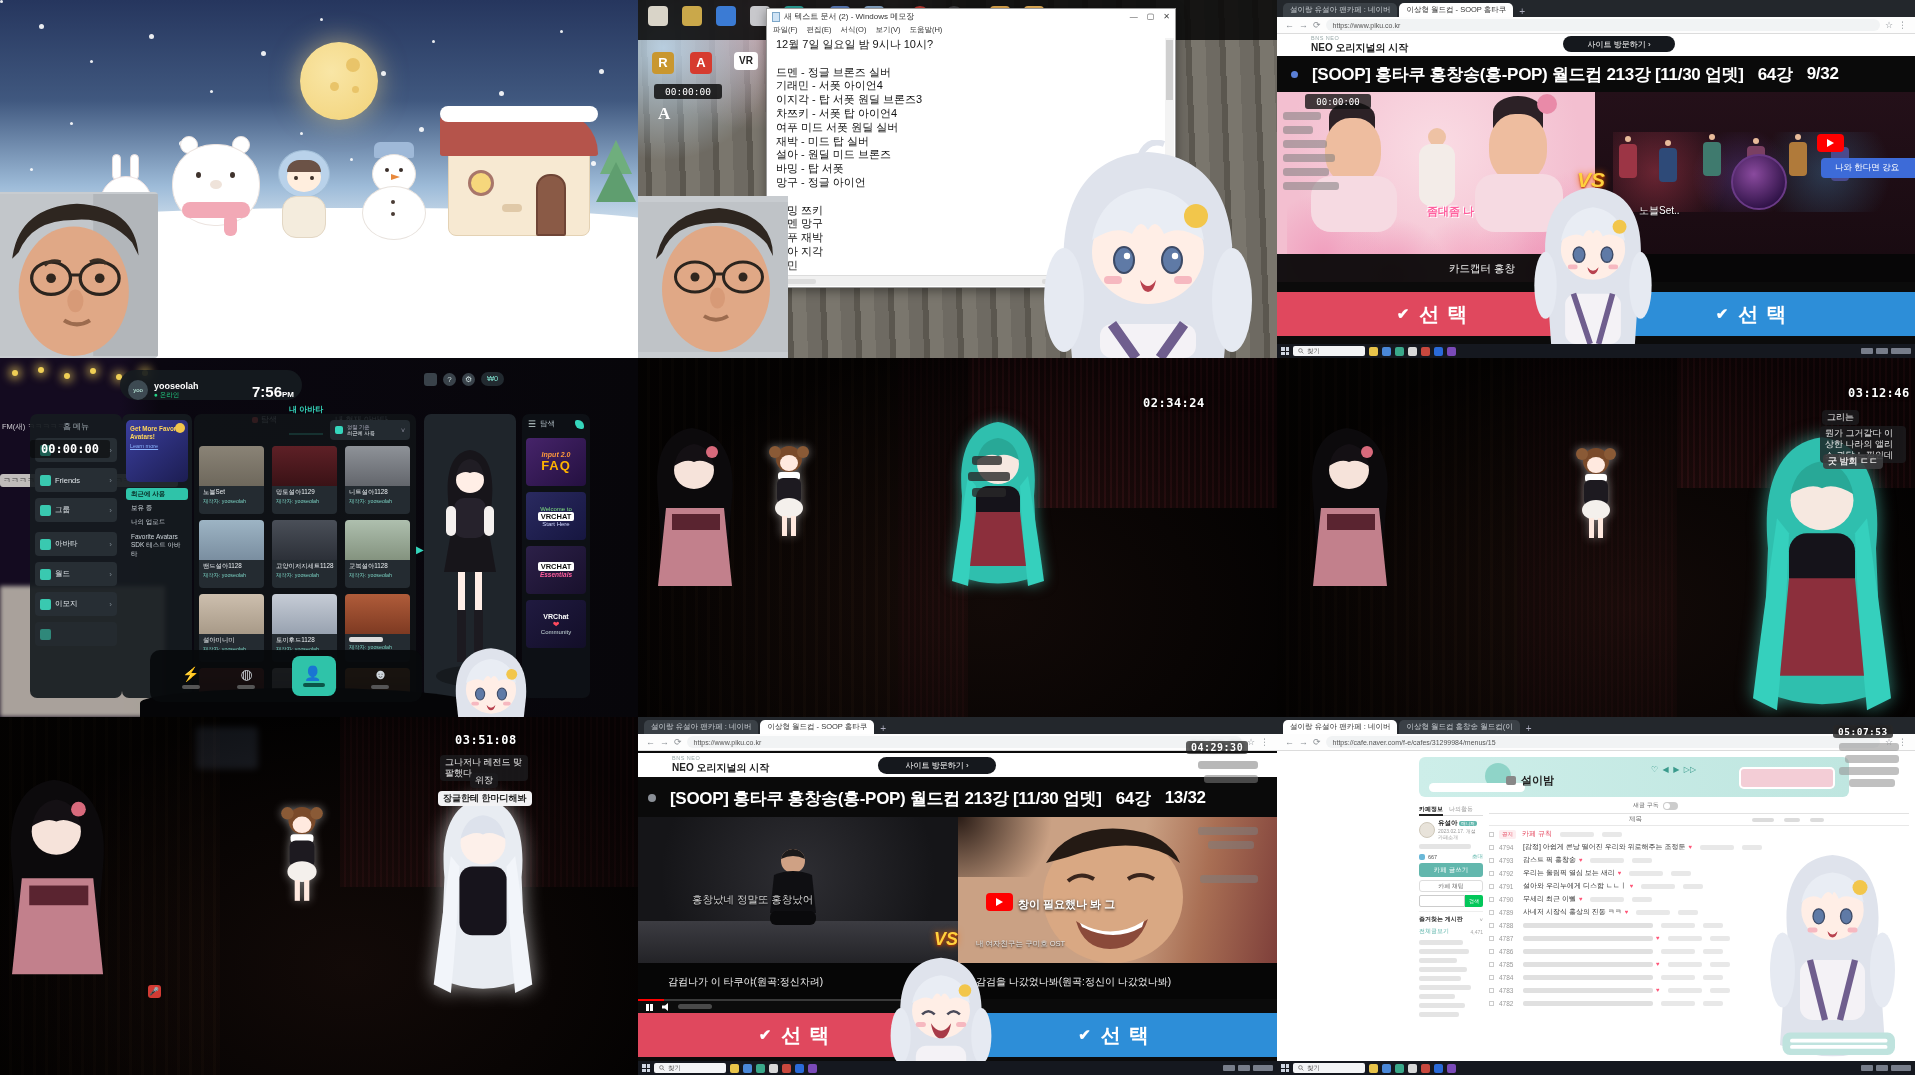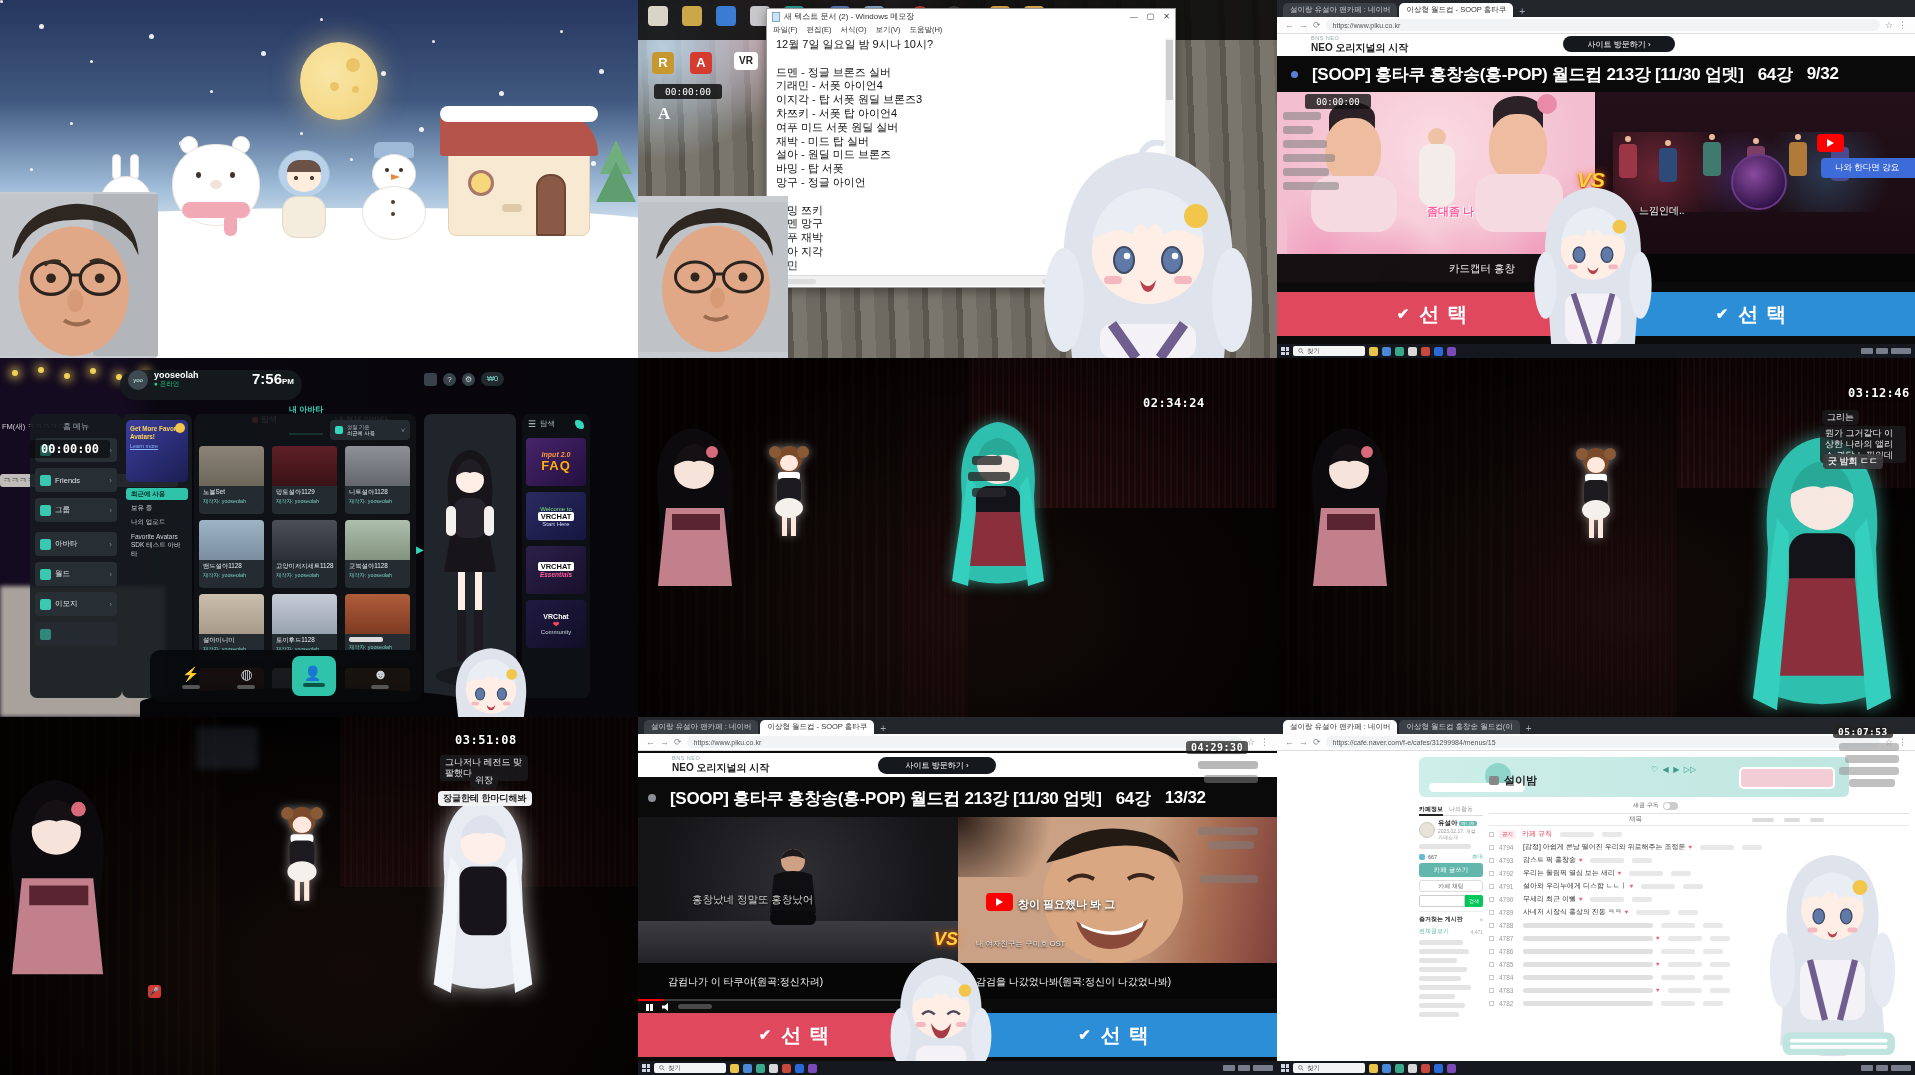--- a/index.html
+++ b/index.html
@@ -322,21 +322,21 @@
   </div>
 
   <div class="abs" style="left:318px;top:92px;width:320px;height:190px;background:linear-gradient(#241019,#170a10)">
     <div class="abs" style="left:18px;top:40px;width:284px;height:80px;background:radial-gradient(circle at 15% 50%,rgba(180,60,80,.5),transparent 30%),radial-gradient(circle at 45% 55%,rgba(90,60,140,.5),transparent 30%),radial-gradient(circle at 75% 50%,rgba(60,110,150,.45),transparent 30%)"></div>
     <div class="abs" style="left:30px;top:44px;width:6px;height:6px;border-radius:50%;background:#e8bb9a;box-shadow:40px 4px 0 0 #e8bb9a,84px -2px 0 0 #e8bb9a,128px 2px 0 0 #e8bb9a,170px -2px 0 0 #e8bb9a,212px 3px 0 0 #e8bb9a"></div>
     <div class="abs" style="left:24px;top:52px;width:18px;height:34px;border-radius:4px;background:#9c3545;box-shadow:40px 4px 0 0 #2e4a78,84px -2px 0 0 #3f7a6e,128px 2px 0 0 #7a3f62,170px -2px 0 0 #b07a3a,212px 3px 0 0 #4a4a8c"></div>
     <div class="yt" style="left:222px;top:42px">
           <i></i>
         </div>
     <div class="abs" style="left:136px;top:62px;width:56px;height:56px;border-radius:50%;background:radial-gradient(circle at 40% 35%,#8a4a9e,#301348 75%);border:2px solid #6a3a86"></div>
-    <div class="abs" style="left:44px;top:112px;font-size:10px;color:#fff;text-shadow:0 1px 2px #000">느낌인데..</div>
+    <div class="abs" style="left:44px;top:112px;font-size:10px;color:#fff;text-shadow:0 1px 2px #000">노블Set..</div>
     <div class="abs" style="left:226px;top:66px;width:98px;height:20px;background:#3d6bd8;border-radius:4px;color:#fff;font-size:8.5px;display:flex;align-items:center;padding:0 14px">나와 한다면 강요</div>
   </div>
   <div class="vsbadge" style="left:300px;top:168px">VS</div>
   <div class="capbar" style="left:0;top:254px;width:638px;height:28px">
     <span class="abs nw" style="left:172px;top:8px;color:#f2f2f2;font-size:10.5px">카드캡터 홍창</span>
   </div>
 
   <div class="abs" style="left:28px;top:94px;width:66px;height:15px;border-radius:3px;background:rgba(16,16,16,.78);color:#fff;font-size:9px;font-family:'DejaVu Sans Mono',monospace;display:flex;align-items:center;justify-content:center">00:00:00</div>
   <div class="bp" style="left:6px;top:112px;width:38px;height:8px"></div>
   <div class="bp" style="left:6px;top:126px;width:30px;height:8px"></div>
@@ -399,21 +399,21 @@
         </span>
   </div>
 </div>
 
 <div class="panel" style="left:0;top:358px;width:638px;height:359px;background:linear-gradient(90deg,#140b20 0 120px,#0a0710 160px,#07060a)">
   <div class="abs" style="left:12px;top:12px;width:6px;height:6px;border-radius:50%;background:#efcf55;box-shadow:0 0 10px 3px rgba(230,200,90,.8),26px -3px 0 0 #efcf55,26px -3px 10px 3px rgba(230,200,90,.7),52px 3px 0 0 #efcf55,52px 3px 10px 3px rgba(230,200,90,.7),78px -2px 0 0 #efcf55,78px -2px 10px 3px rgba(230,200,90,.7),104px 4px 0 0 #efcf55,104px 4px 10px 3px rgba(230,200,90,.7),130px 0 0 0 #efcf55,130px 0 10px 3px rgba(230,200,90,.7)"></div>
   <div class="abs" style="left:0;top:228px;width:165px;height:131px;background:#cfc7ba;filter:blur(2px);opacity:.8"></div>
   <div class="abs nw" style="left:2px;top:64px;color:rgba(255,255,255,.8);font-size:7.5px">FM(새) ㅋㅋㅋㅋㅋ</div>
   <div class="abs nw" style="left:0;top:116px;width:178px;height:13px;background:rgba(222,220,214,.85);color:#333;font-size:8px;overflow:hidden;border-radius:3px;line-height:13px;padding:0 3px">ㅋㅋㅋㅋㅋㅋㅋㅋㅋㅋㅋㅋㅋㅋㅋㅋ</div>
 
-  <div class="vrpanel" style="left:120px;top:12px;width:182px;height:30px;border-radius:15px;display:flex;align-items:flex-start;padding:0 8px;gap:6px">
+  <div class="vrpanel" style="left:120px;top:12px;width:182px;height:30px;border-radius:15px;display:flex;align-items:flex-end;padding:0 8px;gap:6px">
     <div style="width:20px;height:20px;border-radius:50%;background:#3d4a52;color:#cfe;font-size:6px;display:flex;align-items:center;justify-content:center">yoo</div>
     <div>
       <div style="color:#fff;font-size:9px;font-weight:bold">yooseolah</div>
       <div style="color:#22d384;font-size:6.5px">● <span>온라인</span></div>
     </div>
     <div style="margin-left:auto;color:#fff;font-weight:bold;font-size:15px"><span>7:56</span><span style="font-size:8px">PM</span></div>
   </div>
   <div class="abs" style="left:424px;top:14px;display:flex;gap:6px;align-items:center">
     <span style="width:13px;height:13px;border-radius:3px;background:#39424a"></span>
     <span style="width:13px;height:13px;border-radius:50%;background:#39424a;color:#cdd;font-size:8px;text-align:center;line-height:13px">?</span>
@@ -922,21 +922,21 @@
     <div class="sb-blur" style="width:50px"></div>
     <div class="sb-blur" style="width:38px"></div>
     <div class="sb-blur" style="width:48px"></div>
     <div class="sb-blur" style="width:42px"></div>
     <div class="sb-blur" style="width:52px"></div>
     <div class="sb-blur" style="width:36px"></div>
     <div class="sb-blur" style="width:46px"></div>
     <div class="sb-blur" style="width:40px"></div>
   </div>
 
-  <div class="abs" style="left:212px;top:56px;display:flex;align-items:center;gap:5px">
+  <div class="abs" style="left:229px;top:56px;display:flex;align-items:center;gap:5px">
     <span style="width:10px;height:9px;background:#888;border-radius:2px;display:inline-block"></span>
     <span style="font-size:11px;font-weight:bold;color:#222">설이밤</span>
   </div>
   <div class="abs" style="left:356px;top:84px;display:flex;align-items:center;gap:4px;font-size:6px;color:#666">
     <span>새글 구독</span>
     <span style="width:15px;height:8px;border-radius:4px;background:#ccc;position:relative">
           <i style="position:absolute;left:1px;top:1px;width:6px;height:6px;border-radius:50%;background:#fff"></i>
         </span>
   </div>
   <div class="abs" style="left:212px;top:96px;width:420px;height:13px;border-top:1px solid #e2e2e2;border-bottom:1px solid #e8e8e8;display:flex;align-items:center">

